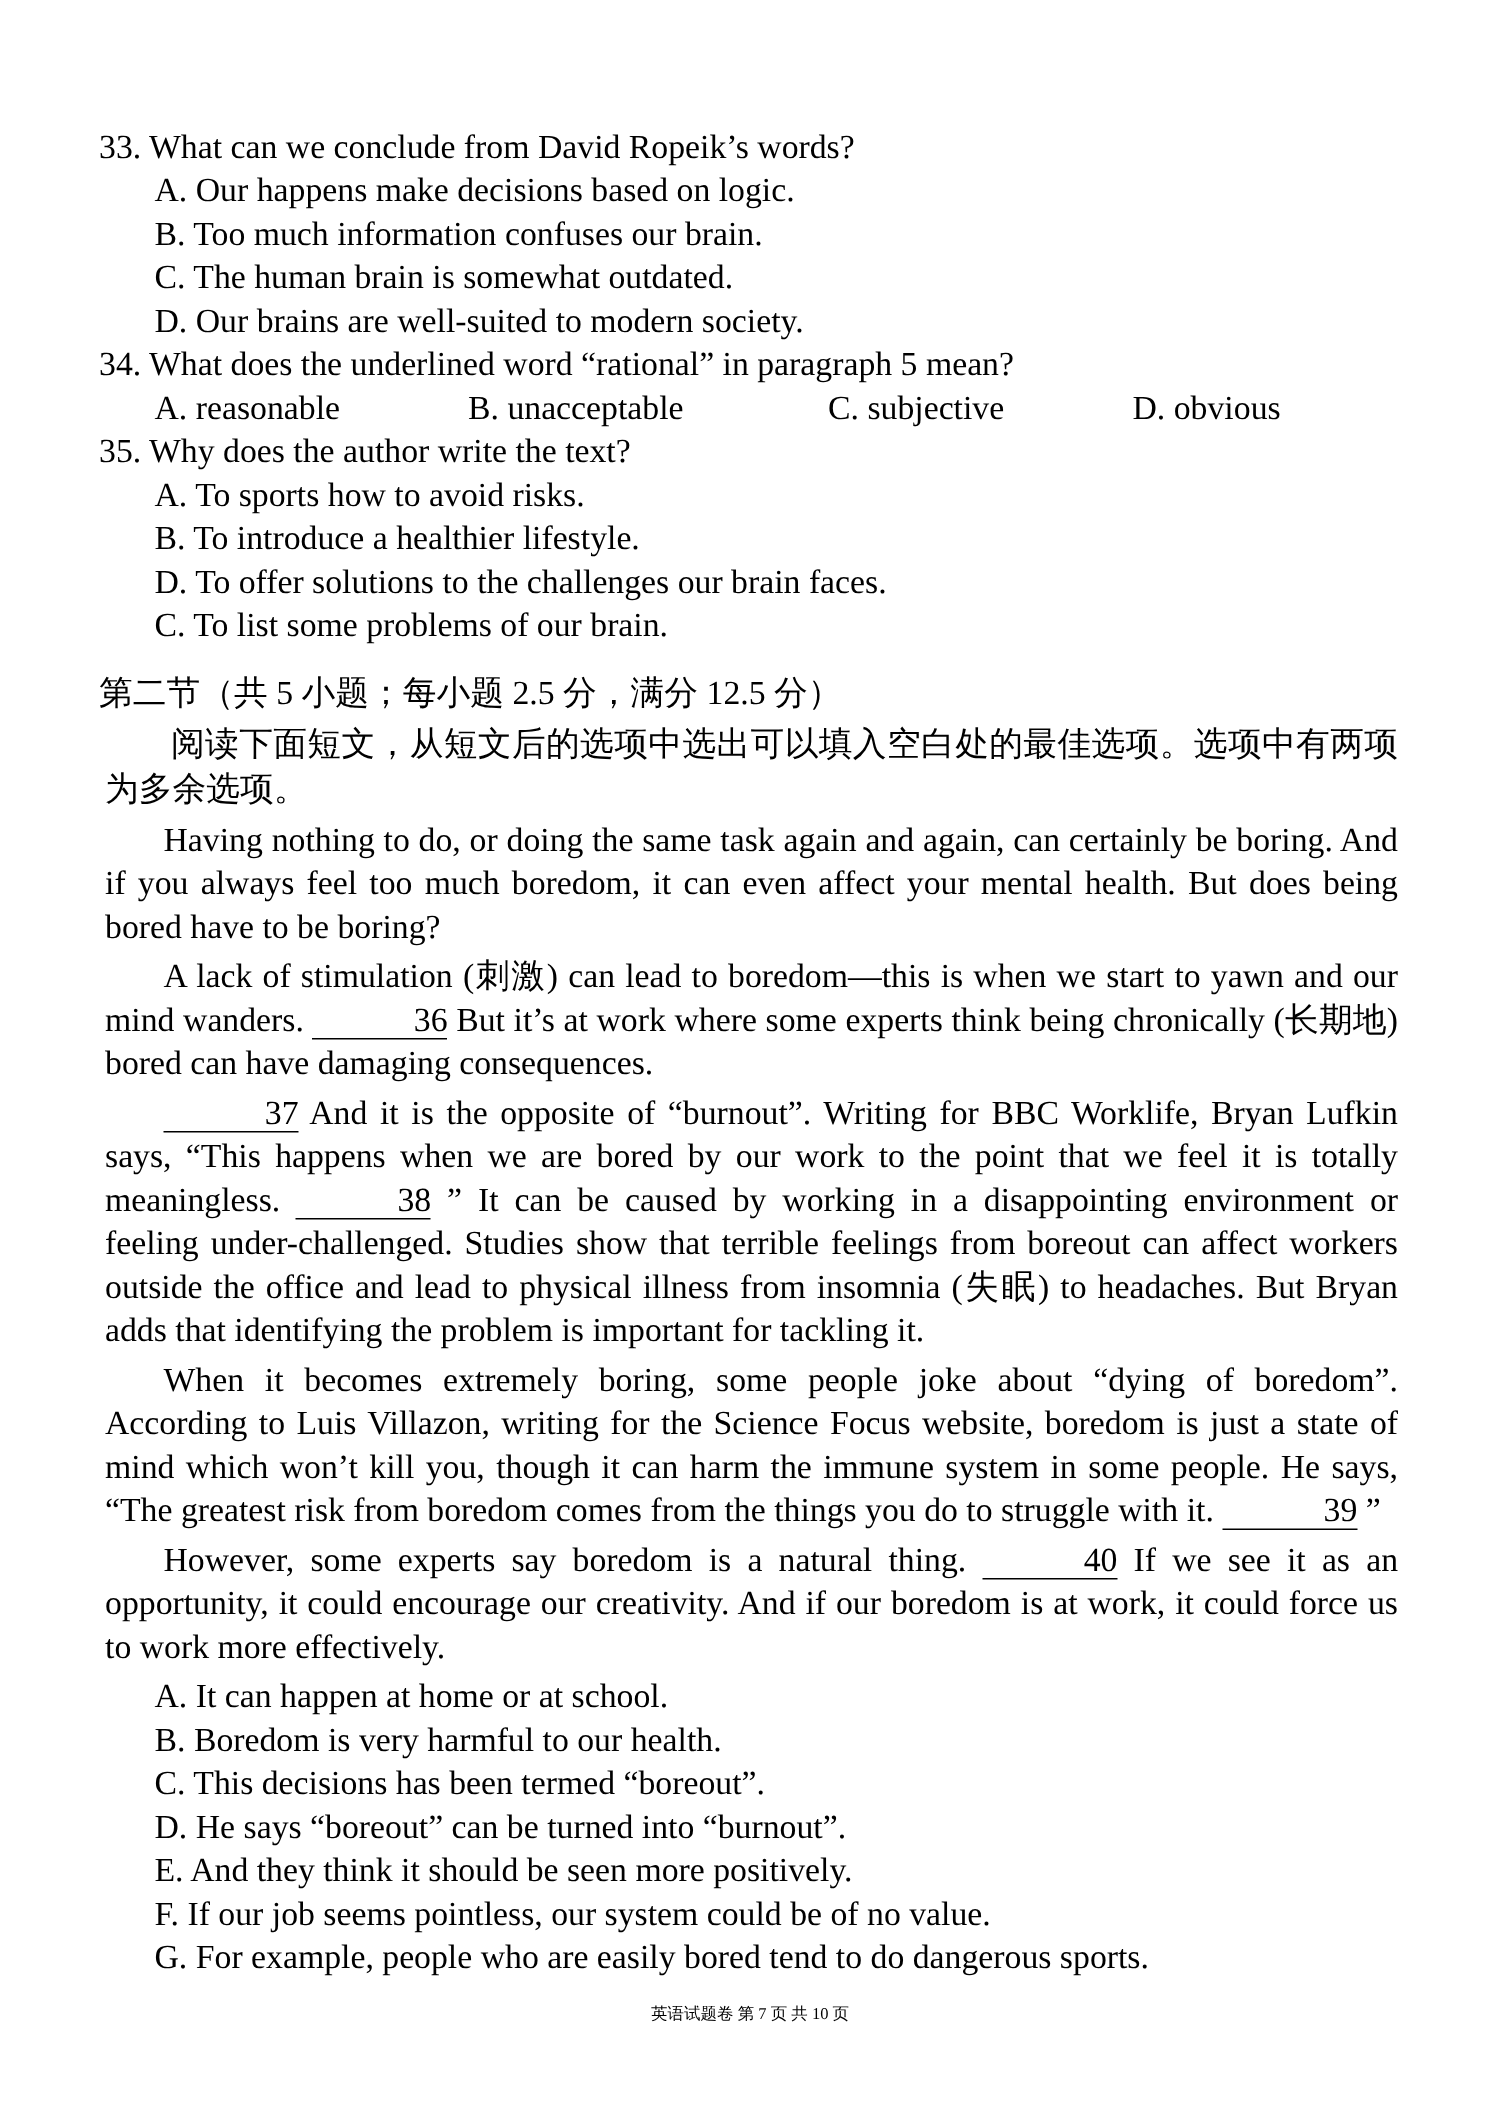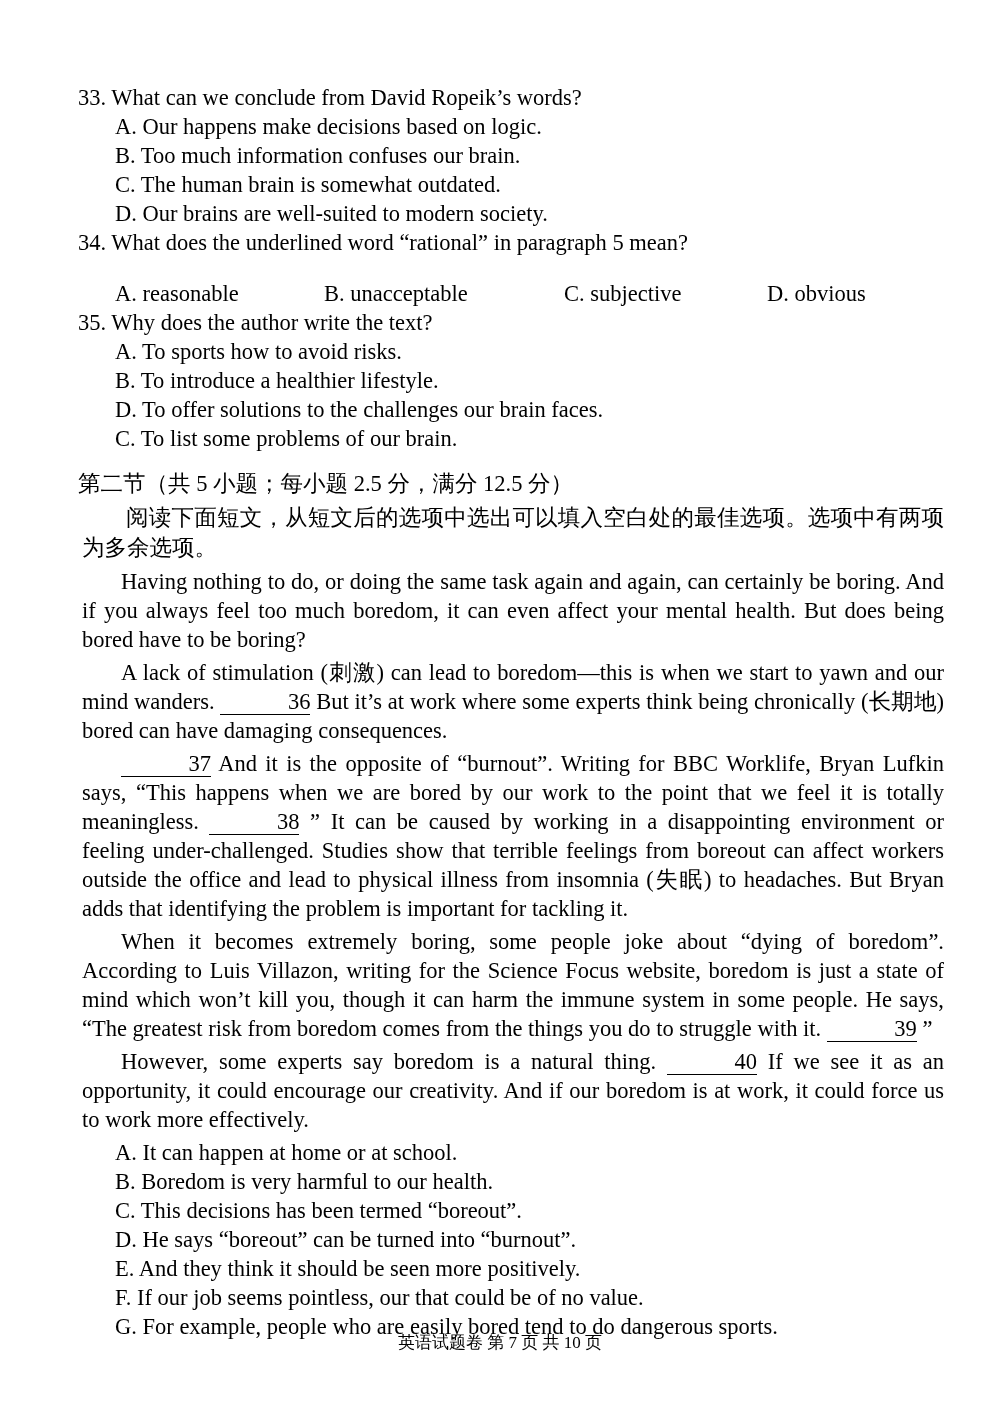--- a/index.html
+++ b/index.html
@@ -9,38 +9,38 @@
     height: 1412px;
     background: #ffffff;
     color: #000000;
     font-family: "Liberation Serif", "DejaVu Serif", serif;
     font-size: 22.5px;
     line-height: 29px;
     overflow: hidden;
   }
   .content {
     position: absolute;
-    left: 78px;
+    left: 66px;
     top: 83px;
     width: 870px;
   }
   .stem {
     padding-left: 37px;
     text-indent: -37px;
   }
   .opt {
     padding-left: 37px;
   }
   .opt-row {
     padding-left: 37px;
     white-space: nowrap;
   }
   .oc { display: inline-block; }
   .oc.w1 { width: 209px; }
-  .oc.w2 { width: 203px; margin-top: 22px; }
+  .oc.w2 { width: 203px; }
   .oc.w3 { width: 203px; margin-left: 37px; }
   .heading {
     margin-top: 16px;
     line-height: 30px;
   }
   p { margin: 4px; }
   .intro {
     line-height: 30px;
     text-align: justify;
     text-indent: 44px;
@@ -57,21 +57,21 @@
     line-height: 24px;
     border-bottom: 1.5px solid #000;
     vertical-align: baseline;
   }
   .footer {
     position: absolute;
     left: 0;
     top: 1332px;
     width: 100%;
     text-align: center;
-    font-size: 17px;
+    font-size: 11px;
     line-height: 22px;
   }
 </style>
 </head>
 <body>
 
 <div class="page">
   <div class="content">
 
     <section>
@@ -131,20 +131,20 @@
         <span class="blank">40</span>
         <span>If we see it as an opportunity, it could encourage our creativity. And if our boredom is at work, it could force us to work more effectively.</span>
       </p>
 
       <div>
         <div class="opt">A. It can happen at home or at school.</div>
         <div class="opt">B. Boredom is very harmful to our health.</div>
         <div class="opt">C. This decisions has been termed “boreout”.</div>
         <div class="opt">D. He says “boreout” can be turned into “burnout”.</div>
         <div class="opt">E. And they think it should be seen more positively.</div>
-        <div class="opt">F. If our job seems pointless, our that could be of no value.</div>
+        <div class="opt">F. If our job seems pointless, our system could be of no value.</div>
         <div class="opt">G. For example, people who are easily bored tend to do dangerous sports.</div>
       </div>
     </section>
   </div>
 
   <div class="footer">英语试题卷 第 7 页 共 10 页</div>
 </div>
 
 </body></html>

